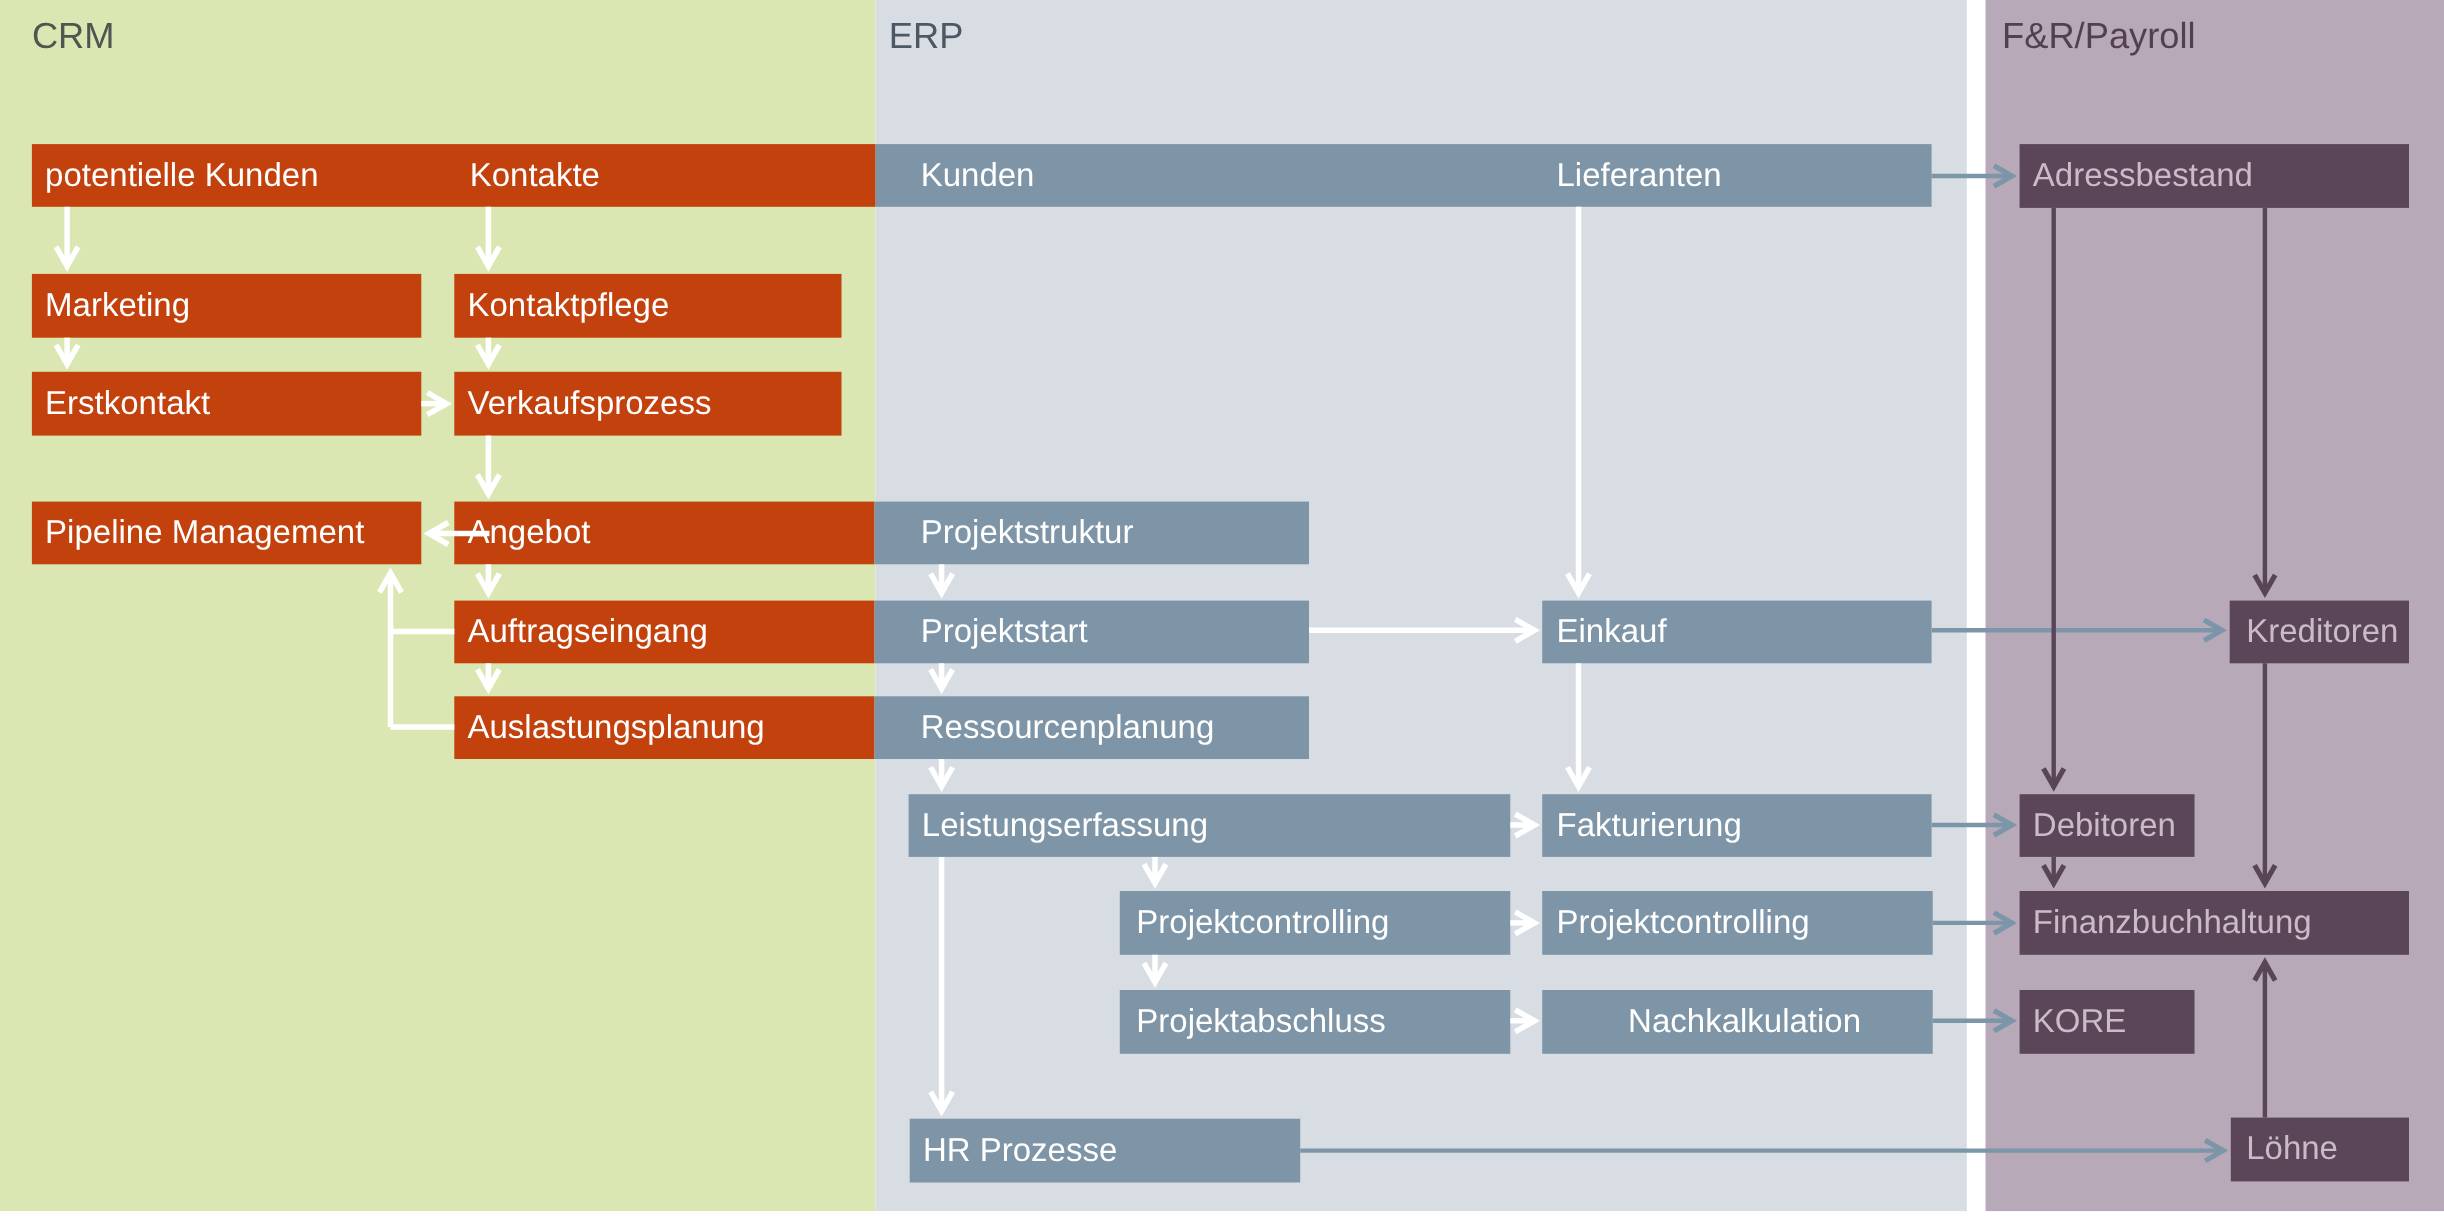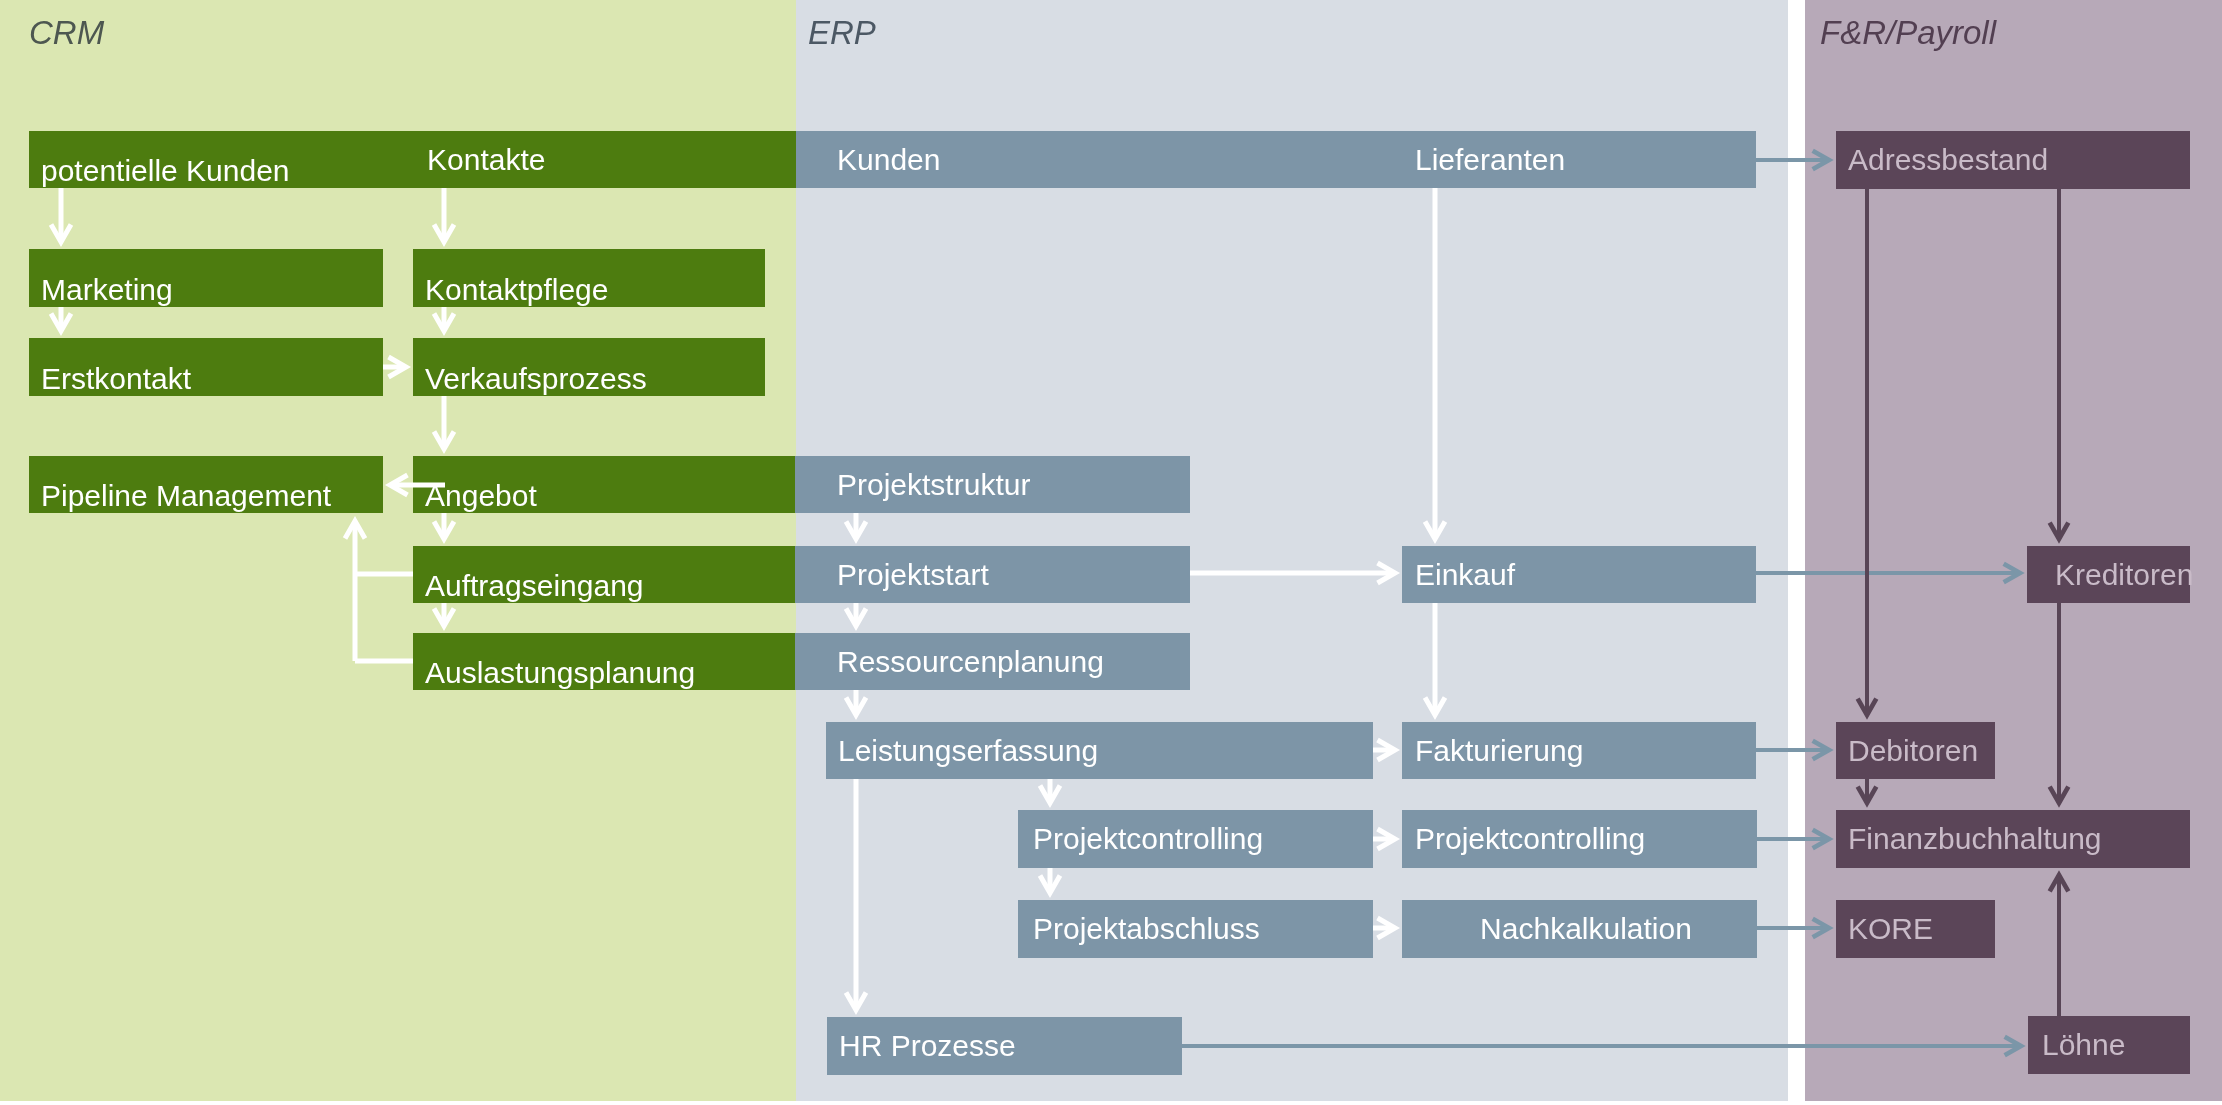--- a/index.html
+++ b/index.html
@@ -2,26 +2,26 @@
 <html><head>
 <meta charset="utf-8">
 <style>
   html,body{margin:0;padding:0;background:#ffffff;}
   body{font-family:"Liberation Sans", sans-serif;}
   #stage{position:relative;width:2222px;height:1105px;background:#ffffff;overflow:hidden;}
   .bg{position:absolute;top:0;height:1101px;}
   .bg-crm{left:0;width:796px;background:#dbe7b2;}
   .bg-erp{left:796px;width:992px;background:#d8dde4;}
   .bg-fr{left:1805px;width:417px;background:#b7a9b8;}
-  .hdr{position:absolute;top:14px;font-size:33px;font-weight:400;letter-spacing:0px;font-style:italic;}
+  .hdr{position:absolute;top:14px;font-size:33px;font-weight:400;letter-spacing:0px;}
   .hdr-crm{left:29px;color:#4d5750;}
   .hdr-erp{left:808px;color:#4c5864;}
   .hdr-fr{left:1820px;color:#523f51;}
   .node{position:absolute;font-size:30px;box-sizing:border-box;display:flex;align-items:center;white-space:nowrap;}
-  .green{background:#4d7c0f;color:#ffffff;align-items:flex-end;}
+  .green{background:#c2410c;color:#ffffff;}
   .blue{background:#7d95a7;color:#ffffff;}
   .purple{background:#5b4558;color:#c9bbc8;}
   .node .lbl{pointer-events:none;}
   .lbl2{position:absolute;top:0;height:100%;display:flex;align-items:center;}
   #arrows{position:absolute;left:0;top:0;width:2222px;height:1105px;pointer-events:none;}
 </style>
 </head>
 <body>
 
 <div id="stage">
@@ -104,21 +104,21 @@
   <div class="node blue" style="left:1402px;top:810px;width:355px;height:58px;padding-left:13px;">
       <span class="lbl">Projektcontrolling</span>
     </div>
   <div class="node blue" style="left:1402px;top:900px;width:355px;height:58px;padding-left:13px;justify-content:center;">
       <span class="lbl">Nachkalkulation</span>
     </div>
 
   <div class="node purple" style="left:1836px;top:131px;width:354px;height:58px;padding-left:12px;">
       <span class="lbl">Adressbestand</span>
     </div>
-  <div class="node purple" style="left:2027px;top:546px;width:163px;height:57px;padding-left:28px;">
+  <div class="node purple" style="left:2027px;top:546px;width:163px;height:57px;padding-left:15px;">
       <span class="lbl">Kreditoren</span>
     </div>
   <div class="node purple" style="left:1836px;top:722px;width:159px;height:57px;padding-left:12px;">
       <span class="lbl">Debitoren</span>
     </div>
   <div class="node purple" style="left:1836px;top:810px;width:354px;height:58px;padding-left:12px;">
       <span class="lbl">Finanzbuchhaltung</span>
     </div>
   <div class="node purple" style="left:1836px;top:900px;width:159px;height:58px;padding-left:12px;">
       <span class="lbl">KORE</span>

